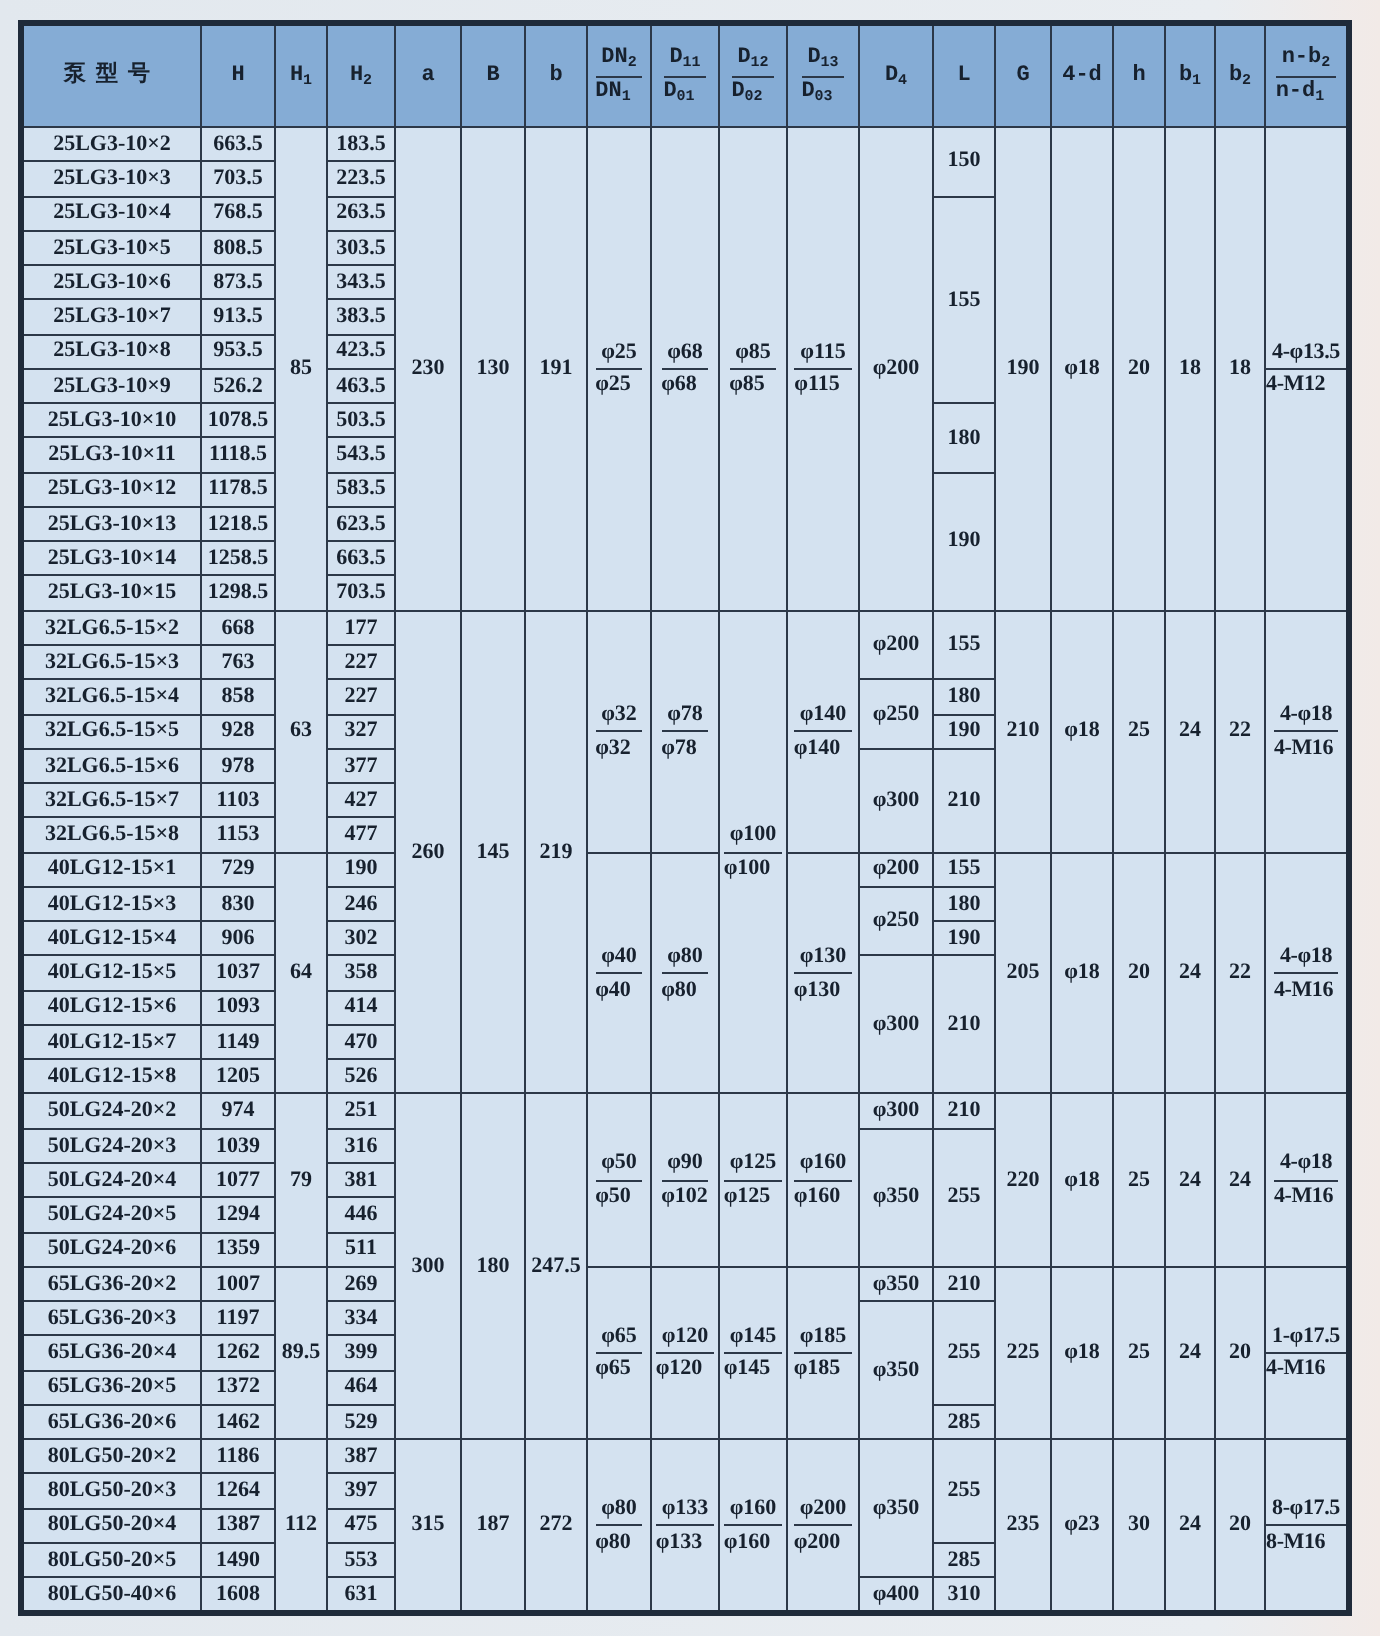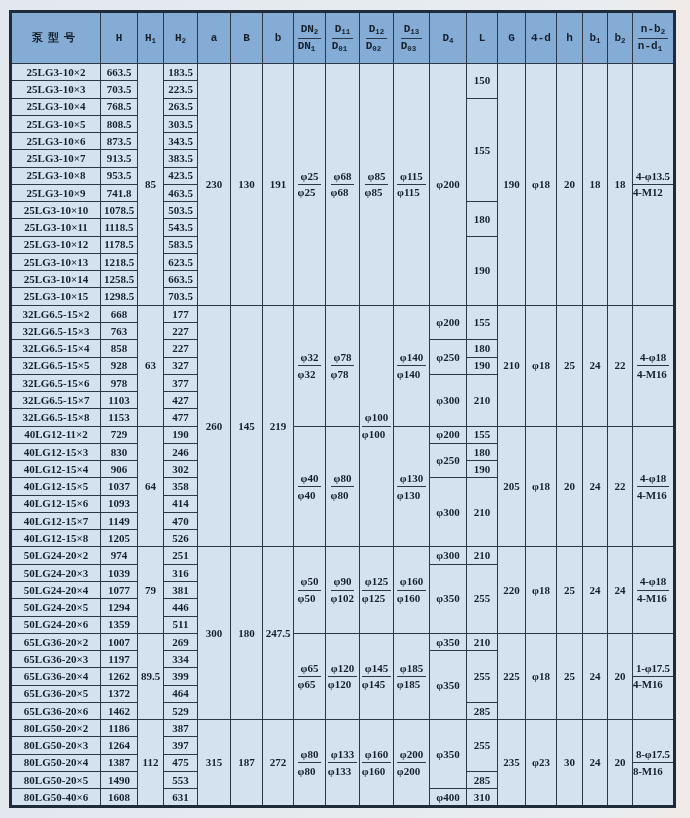--- a/index.html
+++ b/index.html
@@ -169,21 +169,21 @@
           <td class="col-H">913.5</td>
           <td class="col-H2">383.5</td>
         </tr>
         <tr>
           <td class="col-model">25LG3-10×8</td>
           <td class="col-H">953.5</td>
           <td class="col-H2">423.5</td>
         </tr>
         <tr>
           <td class="col-model">25LG3-10×9</td>
-          <td class="col-H">741.8</td>
+          <td class="col-H">526.2</td>
           <td class="col-H2">463.5</td>
         </tr>
         <tr>
           <td class="col-model">25LG3-10×10</td>
           <td class="col-H">1078.5</td>
           <td class="col-H2">503.5</td>
           <td class="col-L" rowspan="2">180</td>
         </tr>
         <tr>
           <td class="col-model">25LG3-10×11</td>
@@ -276,21 +276,21 @@
           <td class="col-model">32LG6.5-15×7</td>
           <td class="col-H">1103</td>
           <td class="col-H2">427</td>
         </tr>
         <tr>
           <td class="col-model">32LG6.5-15×8</td>
           <td class="col-H">1153</td>
           <td class="col-H2">477</td>
         </tr>
         <tr>
-          <td class="col-model">40LG12-11×2</td>
+          <td class="col-model">40LG12-15×1</td>
           <td class="col-H">729</td>
           <td class="col-H1" rowspan="7">64</td>
           <td class="col-H2">190</td>
           <td class="col-DN" rowspan="7"><span class="frac">
               <span class="ft">φ40</span>
               <span class="fb">φ40</span>
             </span></td>
           <td class="col-D11" rowspan="7"><span class="frac">
               <span class="ft">φ80</span>
               <span class="fb">φ80</span>

